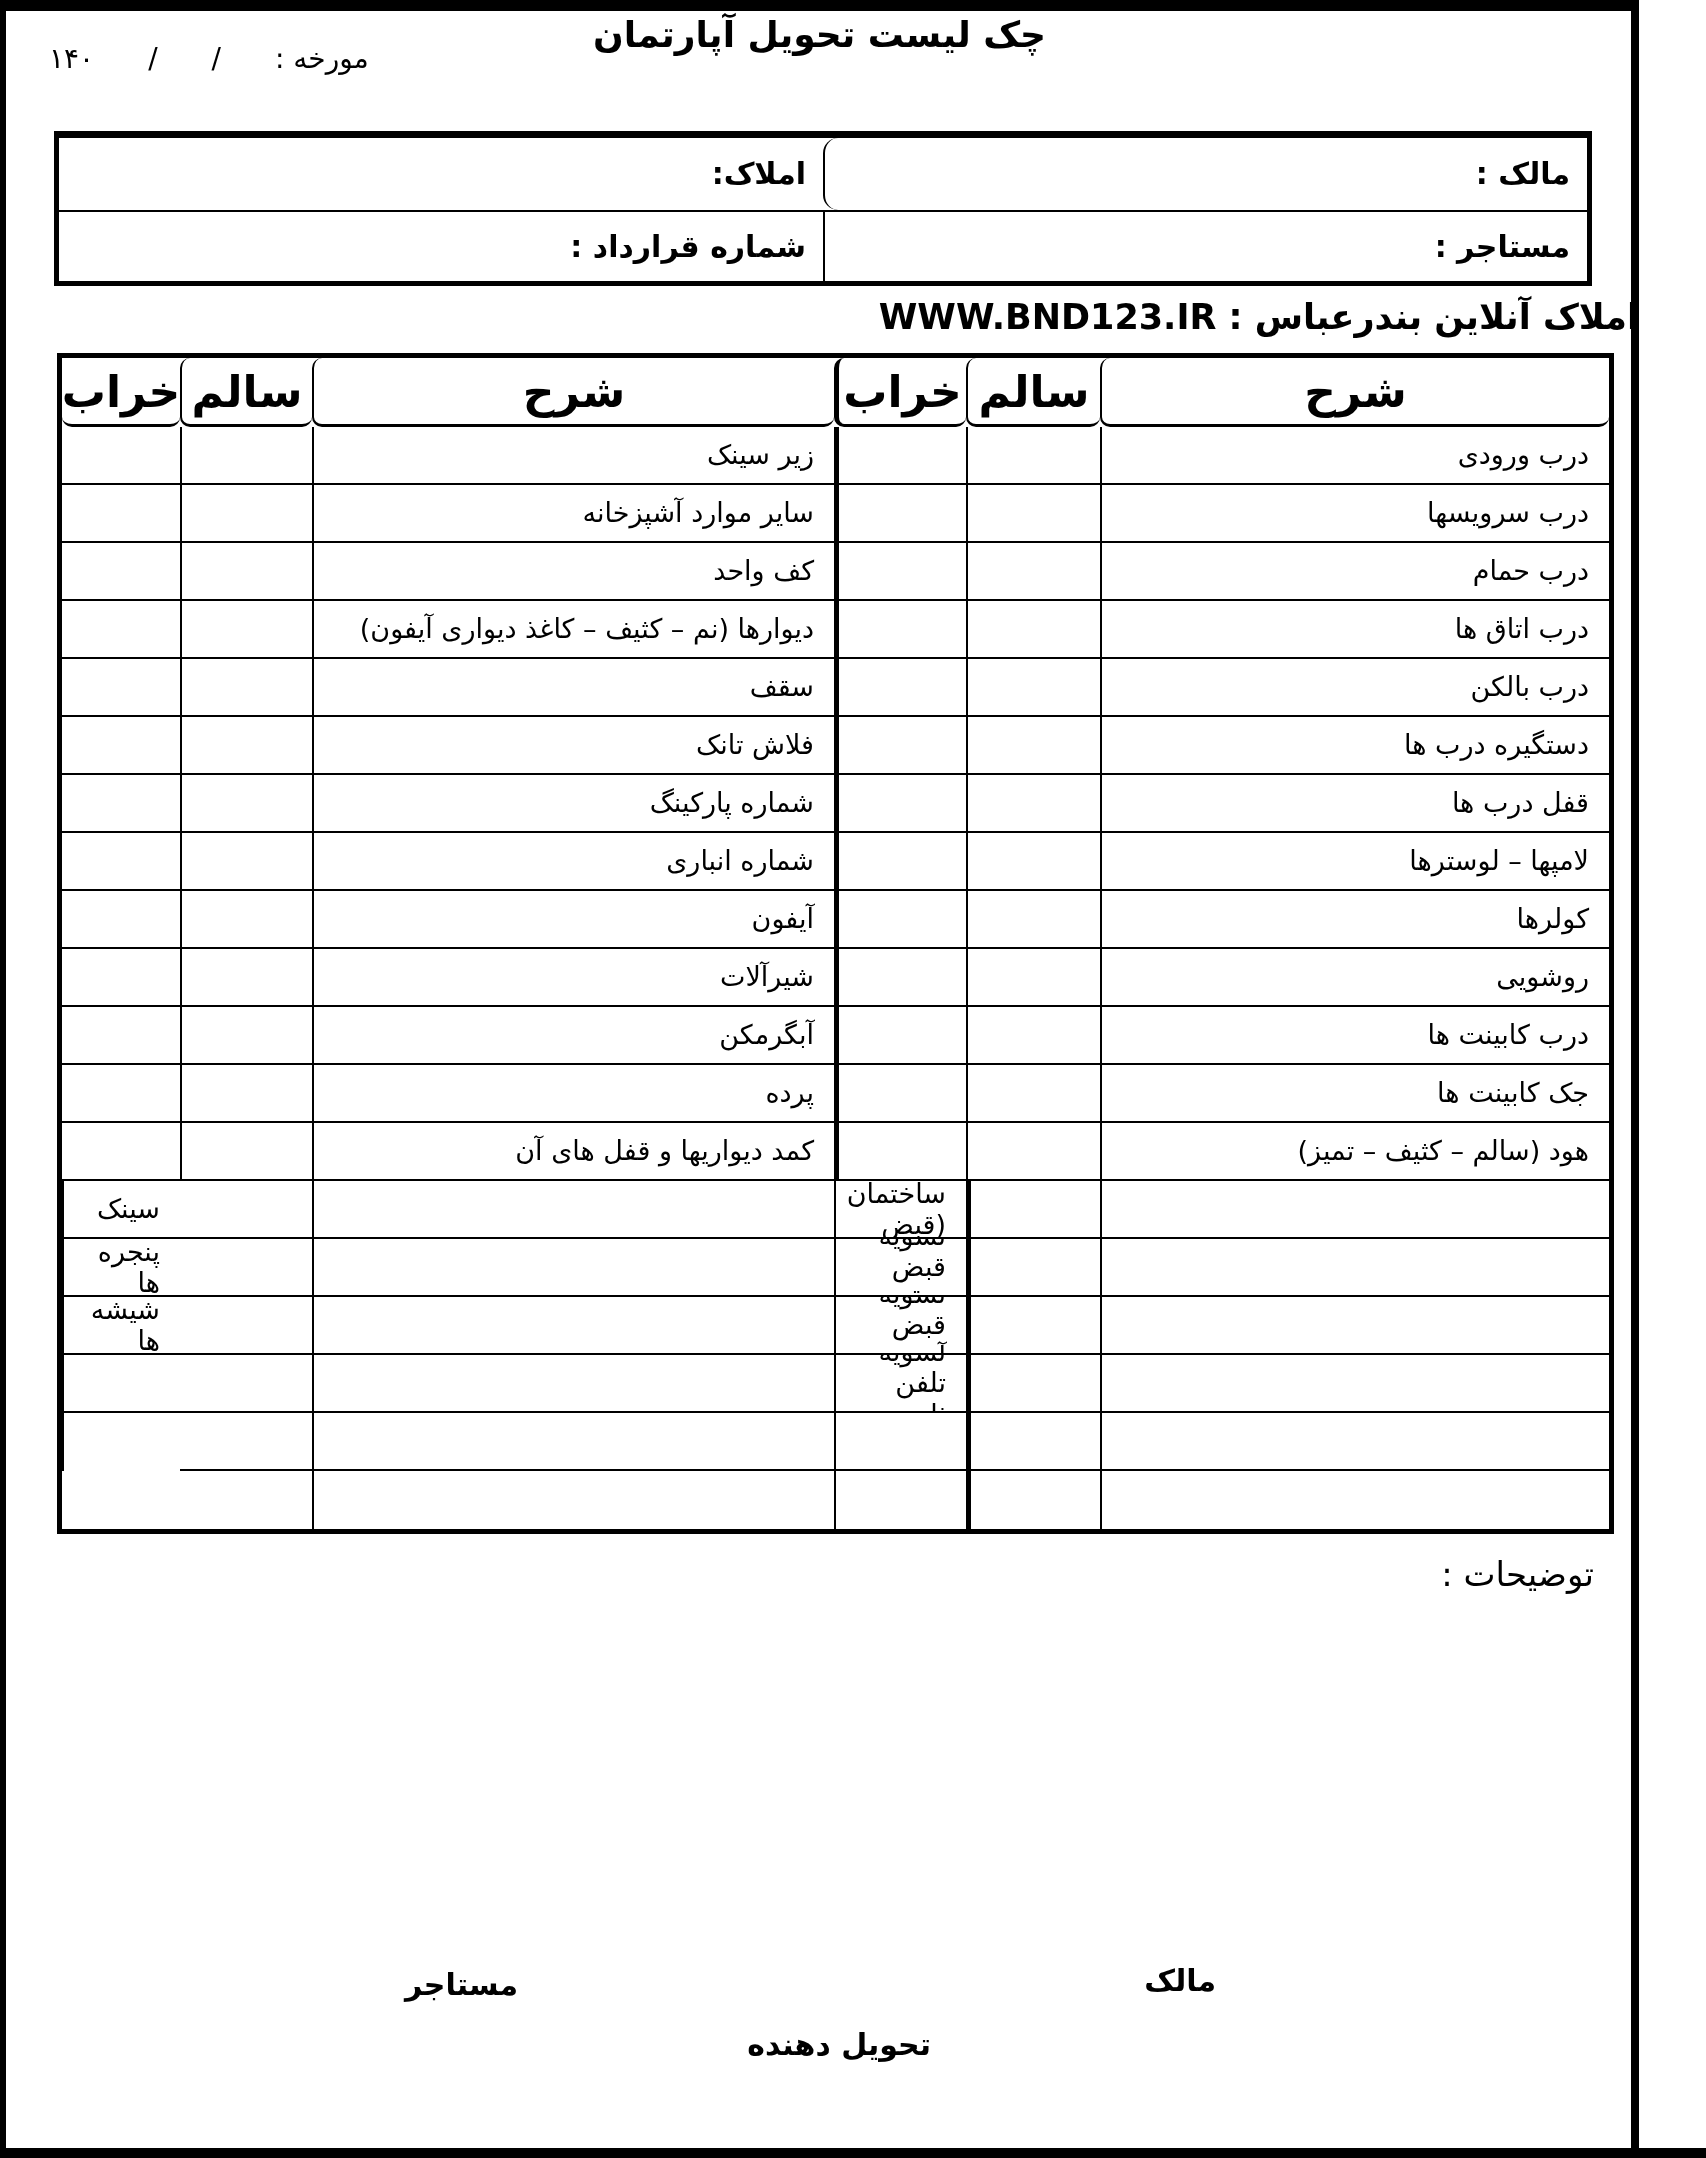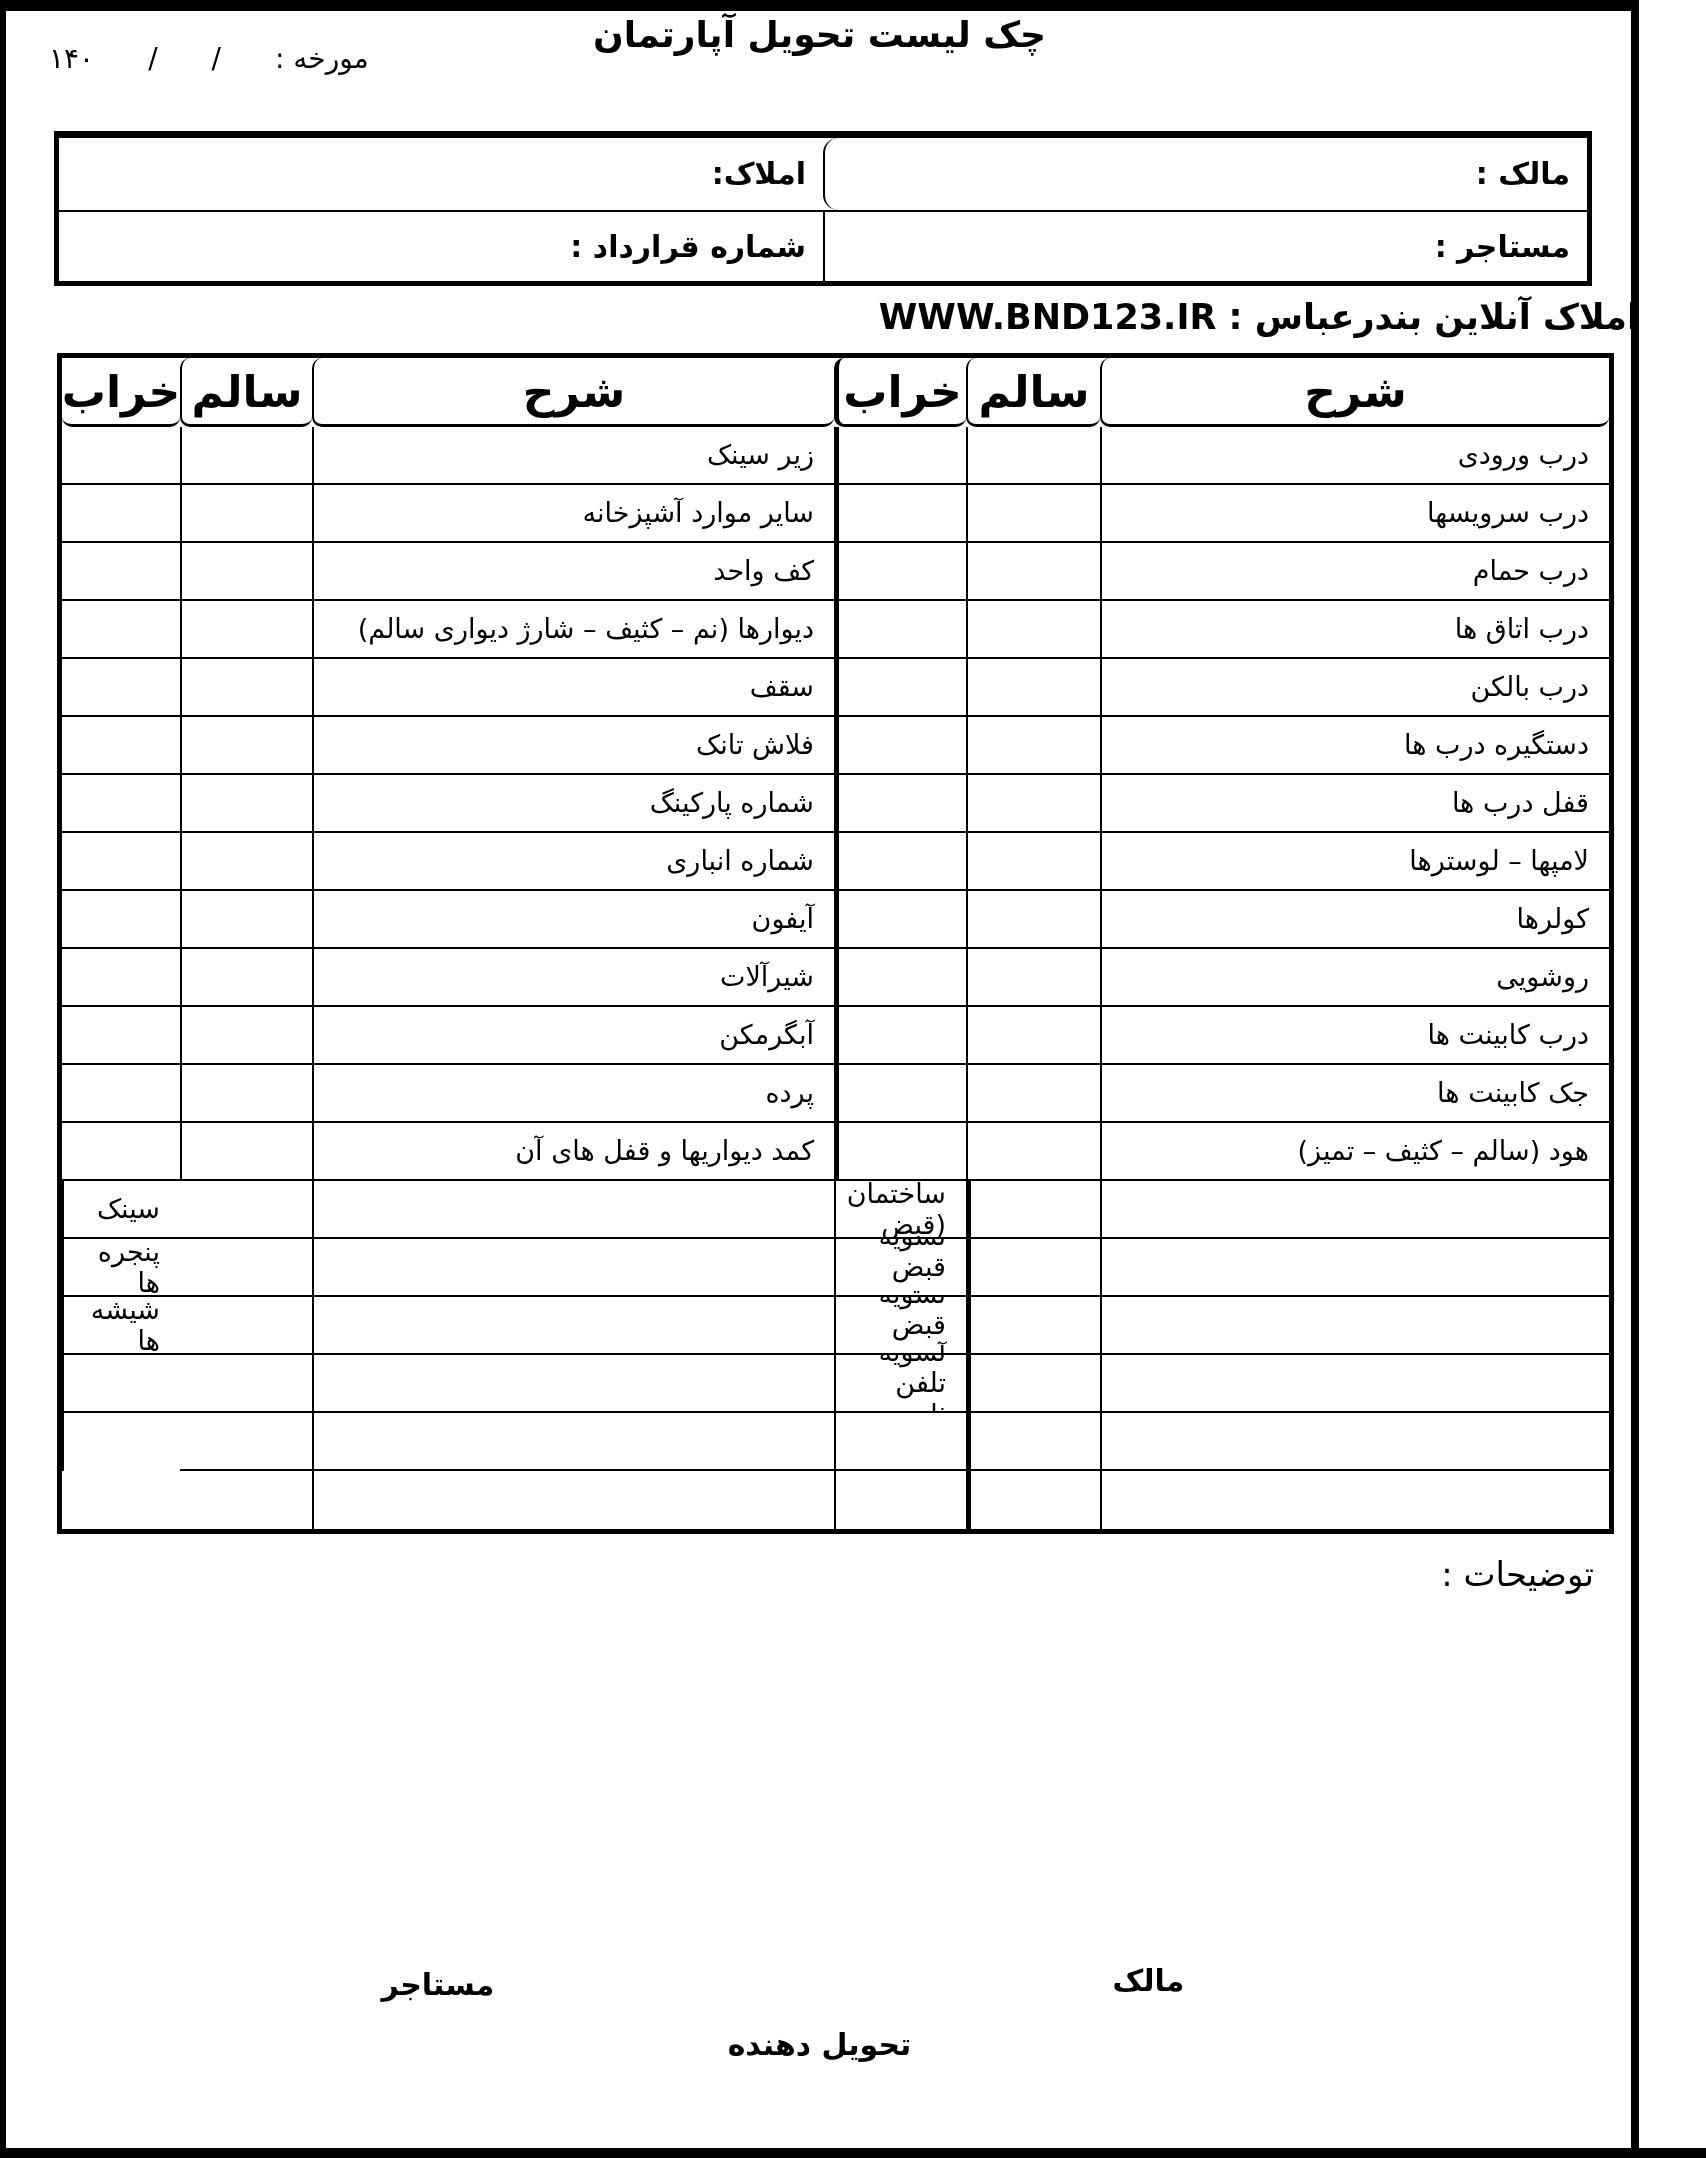--- a/index.html
+++ b/index.html
@@ -89,21 +89,21 @@
   }
   .main-table > .cell:nth-last-child(-n+6){border-bottom:0;}
 
   .notes{
     position:absolute;top:1554px;right:112px;
     font-weight:normal;font-size:34px;
   }
   .sig{
     position:absolute;
     font-weight:bold;font-size:30px;
-    text-align:center;
+    text-align:right;
   }
   #sig-owner{top:1963px;left:1081px;width:135px;}
   #sig-tenant{top:1967px;left:358px;width:160px;}
   #sig-deliverer{top:2027px;left:708px;width:223px;}
 </style>
 </head>
 <body>
 
 <div class="page">
 
@@ -162,21 +162,21 @@
       <div class="cell noL"></div>
       <div class="cell desc">درب حمام</div>
       <div class="cell"></div>
       <div class="cell thickL"></div>
       <div class="cell desc">کف واحد</div>
       <div class="cell"></div>
       <div class="cell noL"></div>
       <div class="cell desc">درب اتاق ها</div>
       <div class="cell"></div>
       <div class="cell thickL"></div>
-      <div class="cell desc">دیوارها (نم – کثیف – شارژ دیواری سالم)</div>
+      <div class="cell desc">دیوارها (نم – کثیف – کاغذ دیواری آیفون)</div>
       <div class="cell"></div>
       <div class="cell noL"></div>
       <div class="cell desc">درب بالکن</div>
       <div class="cell"></div>
       <div class="cell thickL"></div>
       <div class="cell desc">سقف</div>
       <div class="cell"></div>
       <div class="cell noL"></div>
       <div class="cell desc">دستگیره درب ها</div>
       <div class="cell"></div>

